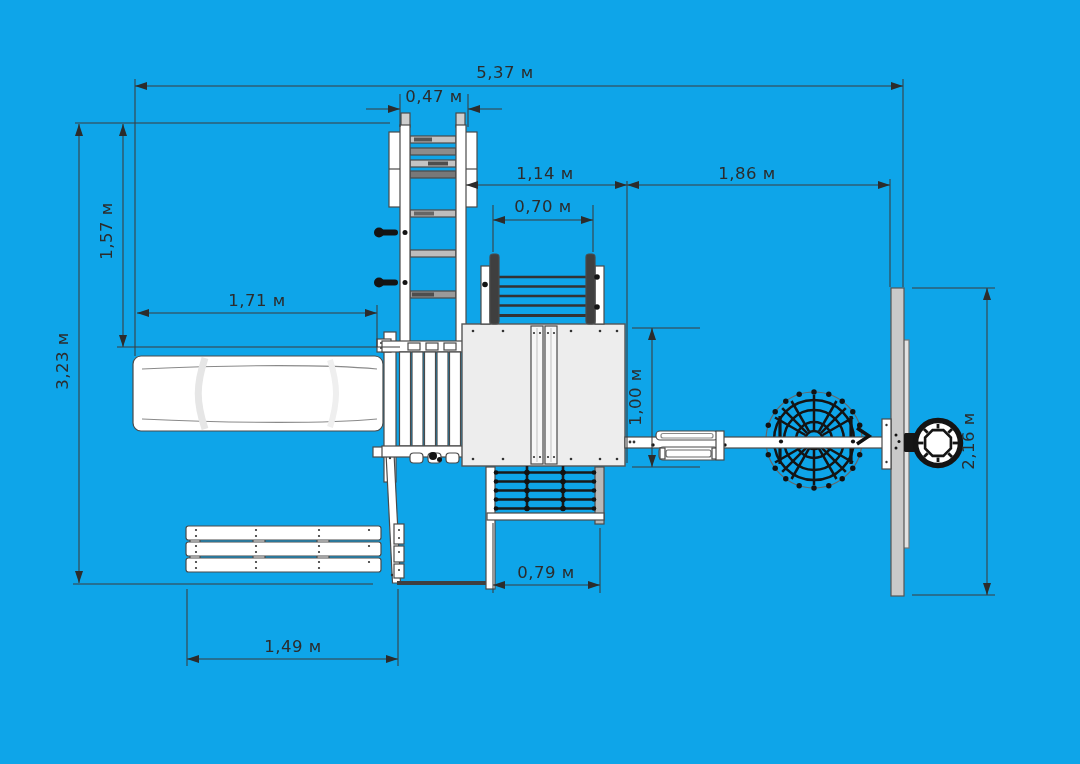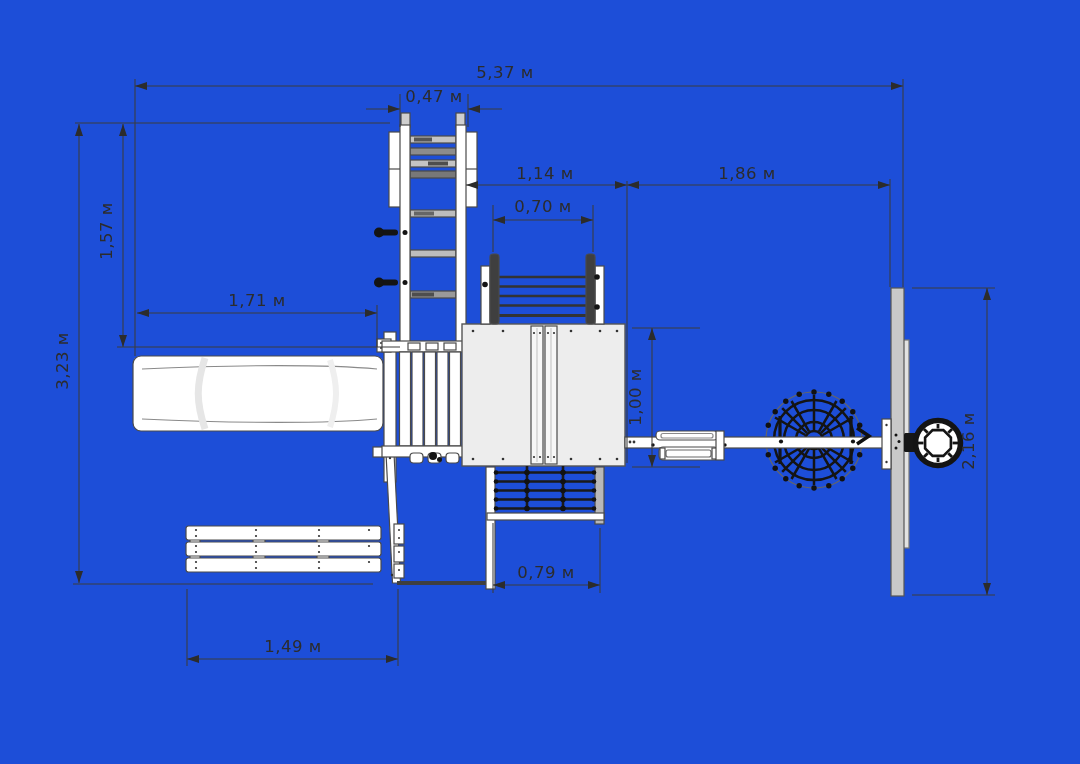--- a/index.html
+++ b/index.html
@@ -1,16 +1,16 @@
 <!DOCTYPE html>
 <html><head>
 <meta charset="utf-8">
 <style>
   html,body{margin:0;padding:0;background:#fff;}
-  .canvas{position:relative;width:1080px;height:764px;background:#1d4ed8;overflow:hidden;
+  .canvas{position:relative;width:1080px;height:764px;background:#0ea5e9;overflow:hidden;
           font-family:"DejaVu Sans", sans-serif;}
   svg{position:absolute;left:0;top:0;}
   text{fill:#2c2c2c;font-size:16.5px;letter-spacing:0.5px;}
 </style>
 </head>
 <body>
 
 <div class="canvas">
 <svg width="1080" height="764" viewBox="0 0 1080 764">
   <defs>

